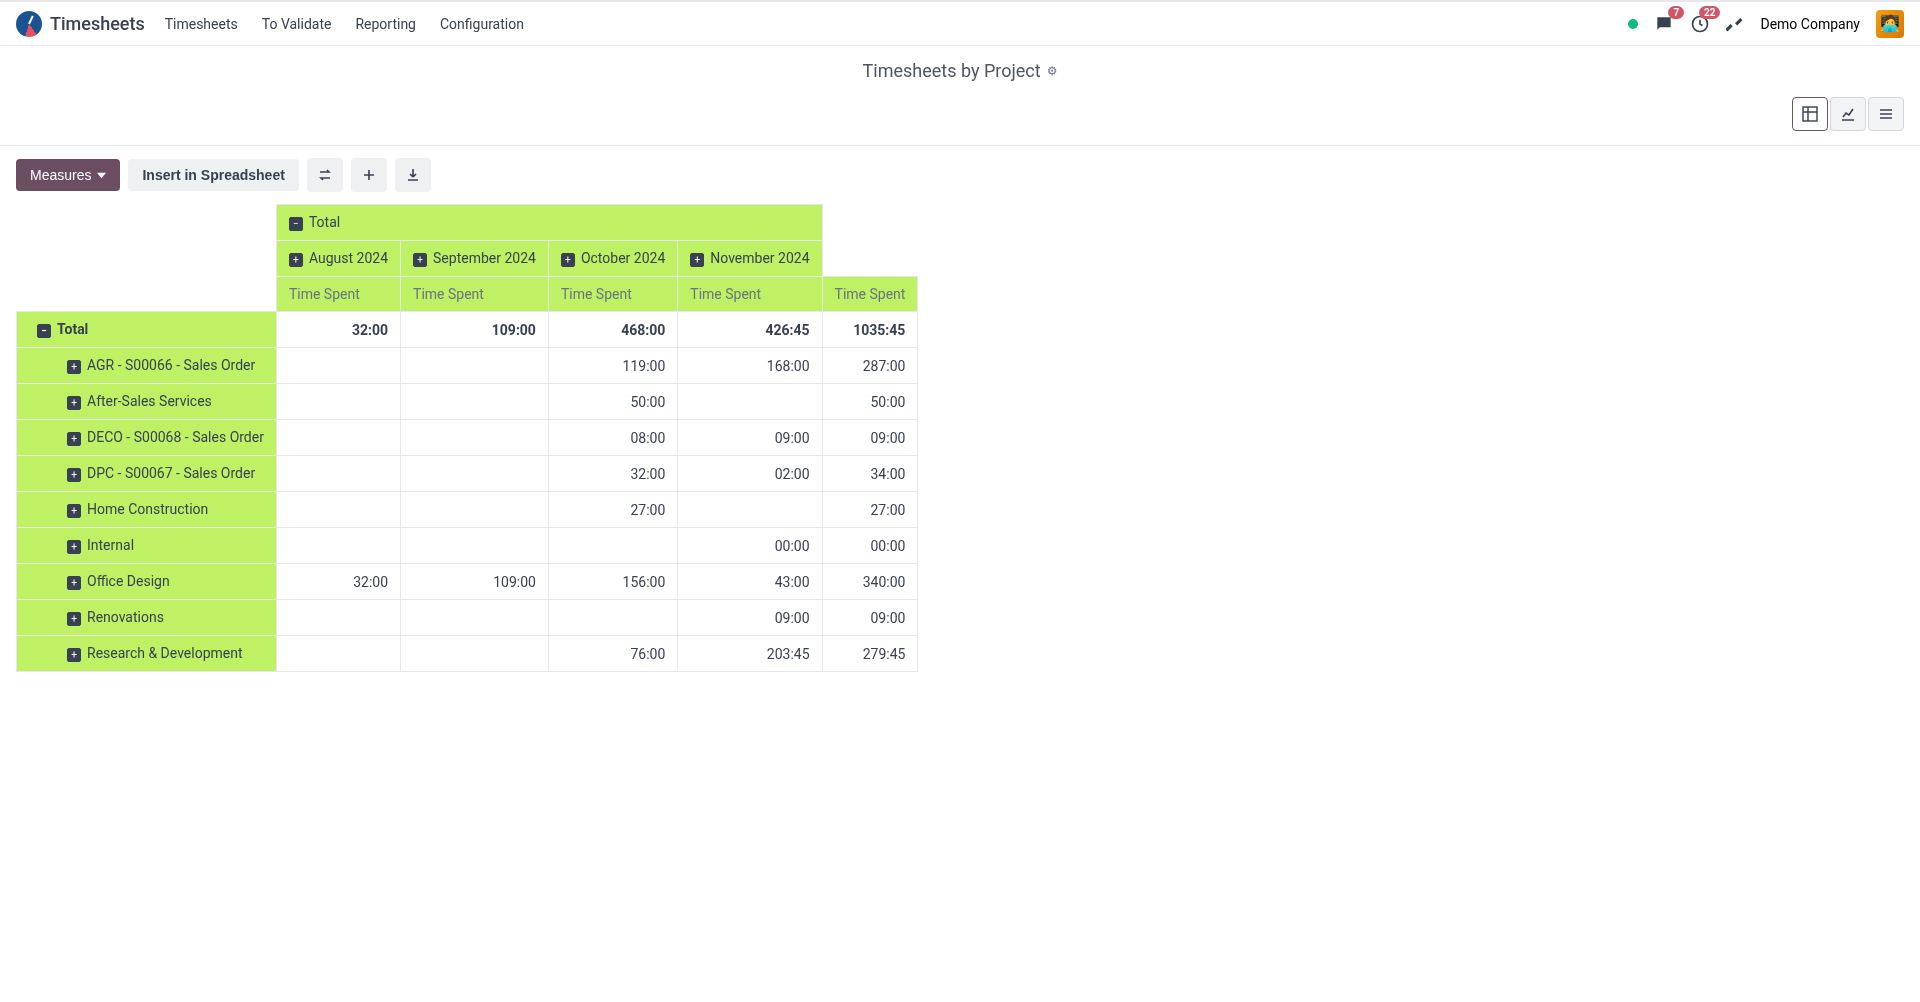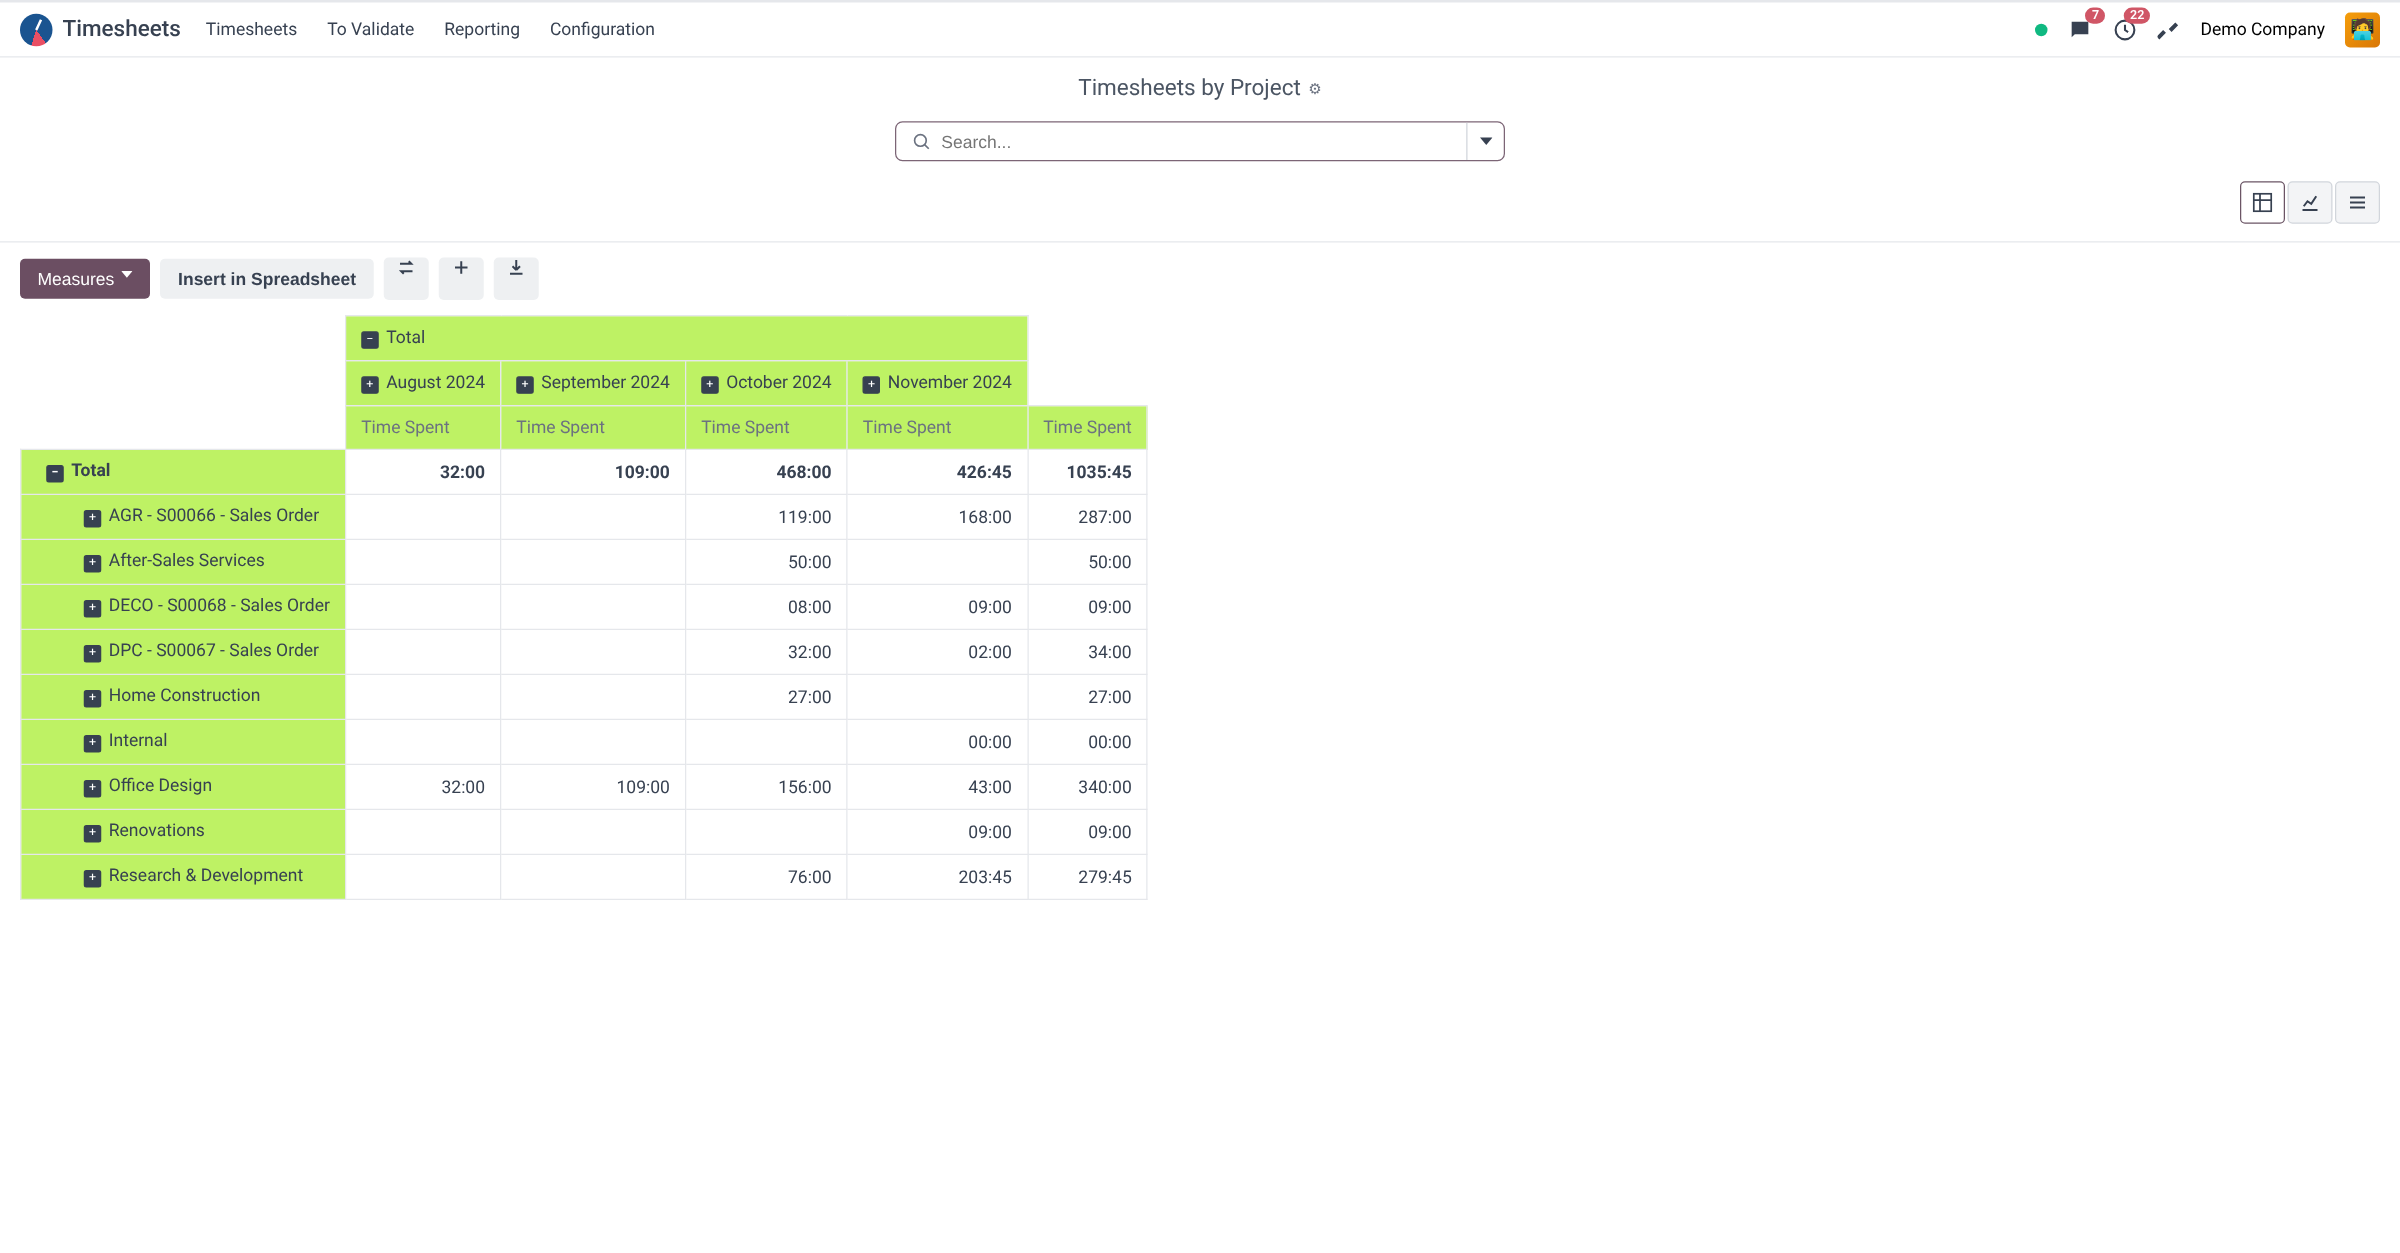--- a/index.html
+++ b/index.html
@@ -29,21 +29,21 @@
 .search-box { display:flex; width: 488px; border:1px solid #7c6576; border-radius:6px; overflow:hidden; }
 .search-input { flex:1; display:flex; align-items:center; padding: 7px 12px; gap:8px; color:#9ca3af; }
 .search-input input { border:none; outline:none; flex:1; font-size:14px; }
 .search-caret { width:30px; display:flex; align-items:center; justify-content:center; border-left:1px solid #d1d5db; cursor:pointer; }
 .view-switcher { display:flex; gap:2px; margin-left:auto; }
 .view-btn { width:36px; height:34px; border:1px solid #d1d5db; background:#f3f4f6; display:flex; align-items:center; justify-content:center; cursor:pointer; border-radius:4px; color:#4b5563; }
 .view-btn.active { border-color:#6b5565; background:#fff; }
 
 
 .toolbar { display:flex; align-items:center; gap:8px; padding: 12px 16px; }
-.btn { border:none; border-radius:4px; padding:8px 14px; cursor:pointer; font-size:14px; display:flex; gap:6px; }
+.btn { border:none; border-radius:4px; padding:8px 14px; cursor:pointer; font-size:14px; display:flex; align-items:center; gap:6px; }
 .btn-primary { background:#6b4e62; color:#fff; }
 .btn-secondary { background:#eef0f2; color:#374151;font-weight:bold; }
 .btn-icon { background:#eef0f2; color:#374151; width:36px; height:34px; padding:0; justify-content:center; }
 
 
 .pivot-wrap { padding: 0 16px 40px 16px; }
 table.pivot { border-collapse: collapse; }
 table.pivot th, table.pivot td { border:1px solid #e5e7eb; padding: 9px 12px; font-weight:400; }
 table.pivot th { background:#bef264; text-align:left; }
 .col-total-header { font-weight:400; }
@@ -97,36 +97,20 @@
     </div>
     <div class="company">Demo Company</div>
     <div class="avatar">🧑‍💻</div>
   </div>
 </div>
 
 <div class="subheader">
   <div class="page-title">
     <span>Timesheets by Project</span>
     <span class="gear">⚙</span>
-  </div>
-  <div class="search-wrap">
-    <div class="search-box">
-      <div class="search-input">
-        <svg width="16" height="16" viewBox="0 0 24 24" fill="none" stroke="#6b7280" stroke-width="2">
-            <circle cx="11" cy="11" r="7"></circle>
-            <path d="M21 21l-5-5"></path>
-          </svg>
-        <input type="text" placeholder="Search..." style="">
-      </div>
-      <div class="search-caret">
-        <svg width="10" height="10" viewBox="0 0 10 6">
-            <path d="M0 0l5 6 5-6z" fill="#374151"></path>
-          </svg>
-      </div>
-    </div>
   </div>
   <div class="view-switcher">
     <div class="view-btn active">
       <svg width="16" height="16" viewBox="0 0 16 16" fill="none" stroke="#374151" stroke-width="1.4">
           <rect x="1" y="1" width="14" height="14"></rect>
           <path d="M1 6h14M6 1v14"></path>
         </svg>
     </div>
     <div class="view-btn">
       <svg width="16" height="16" viewBox="0 0 16 16" fill="none" stroke="#374151" stroke-width="1.6">

